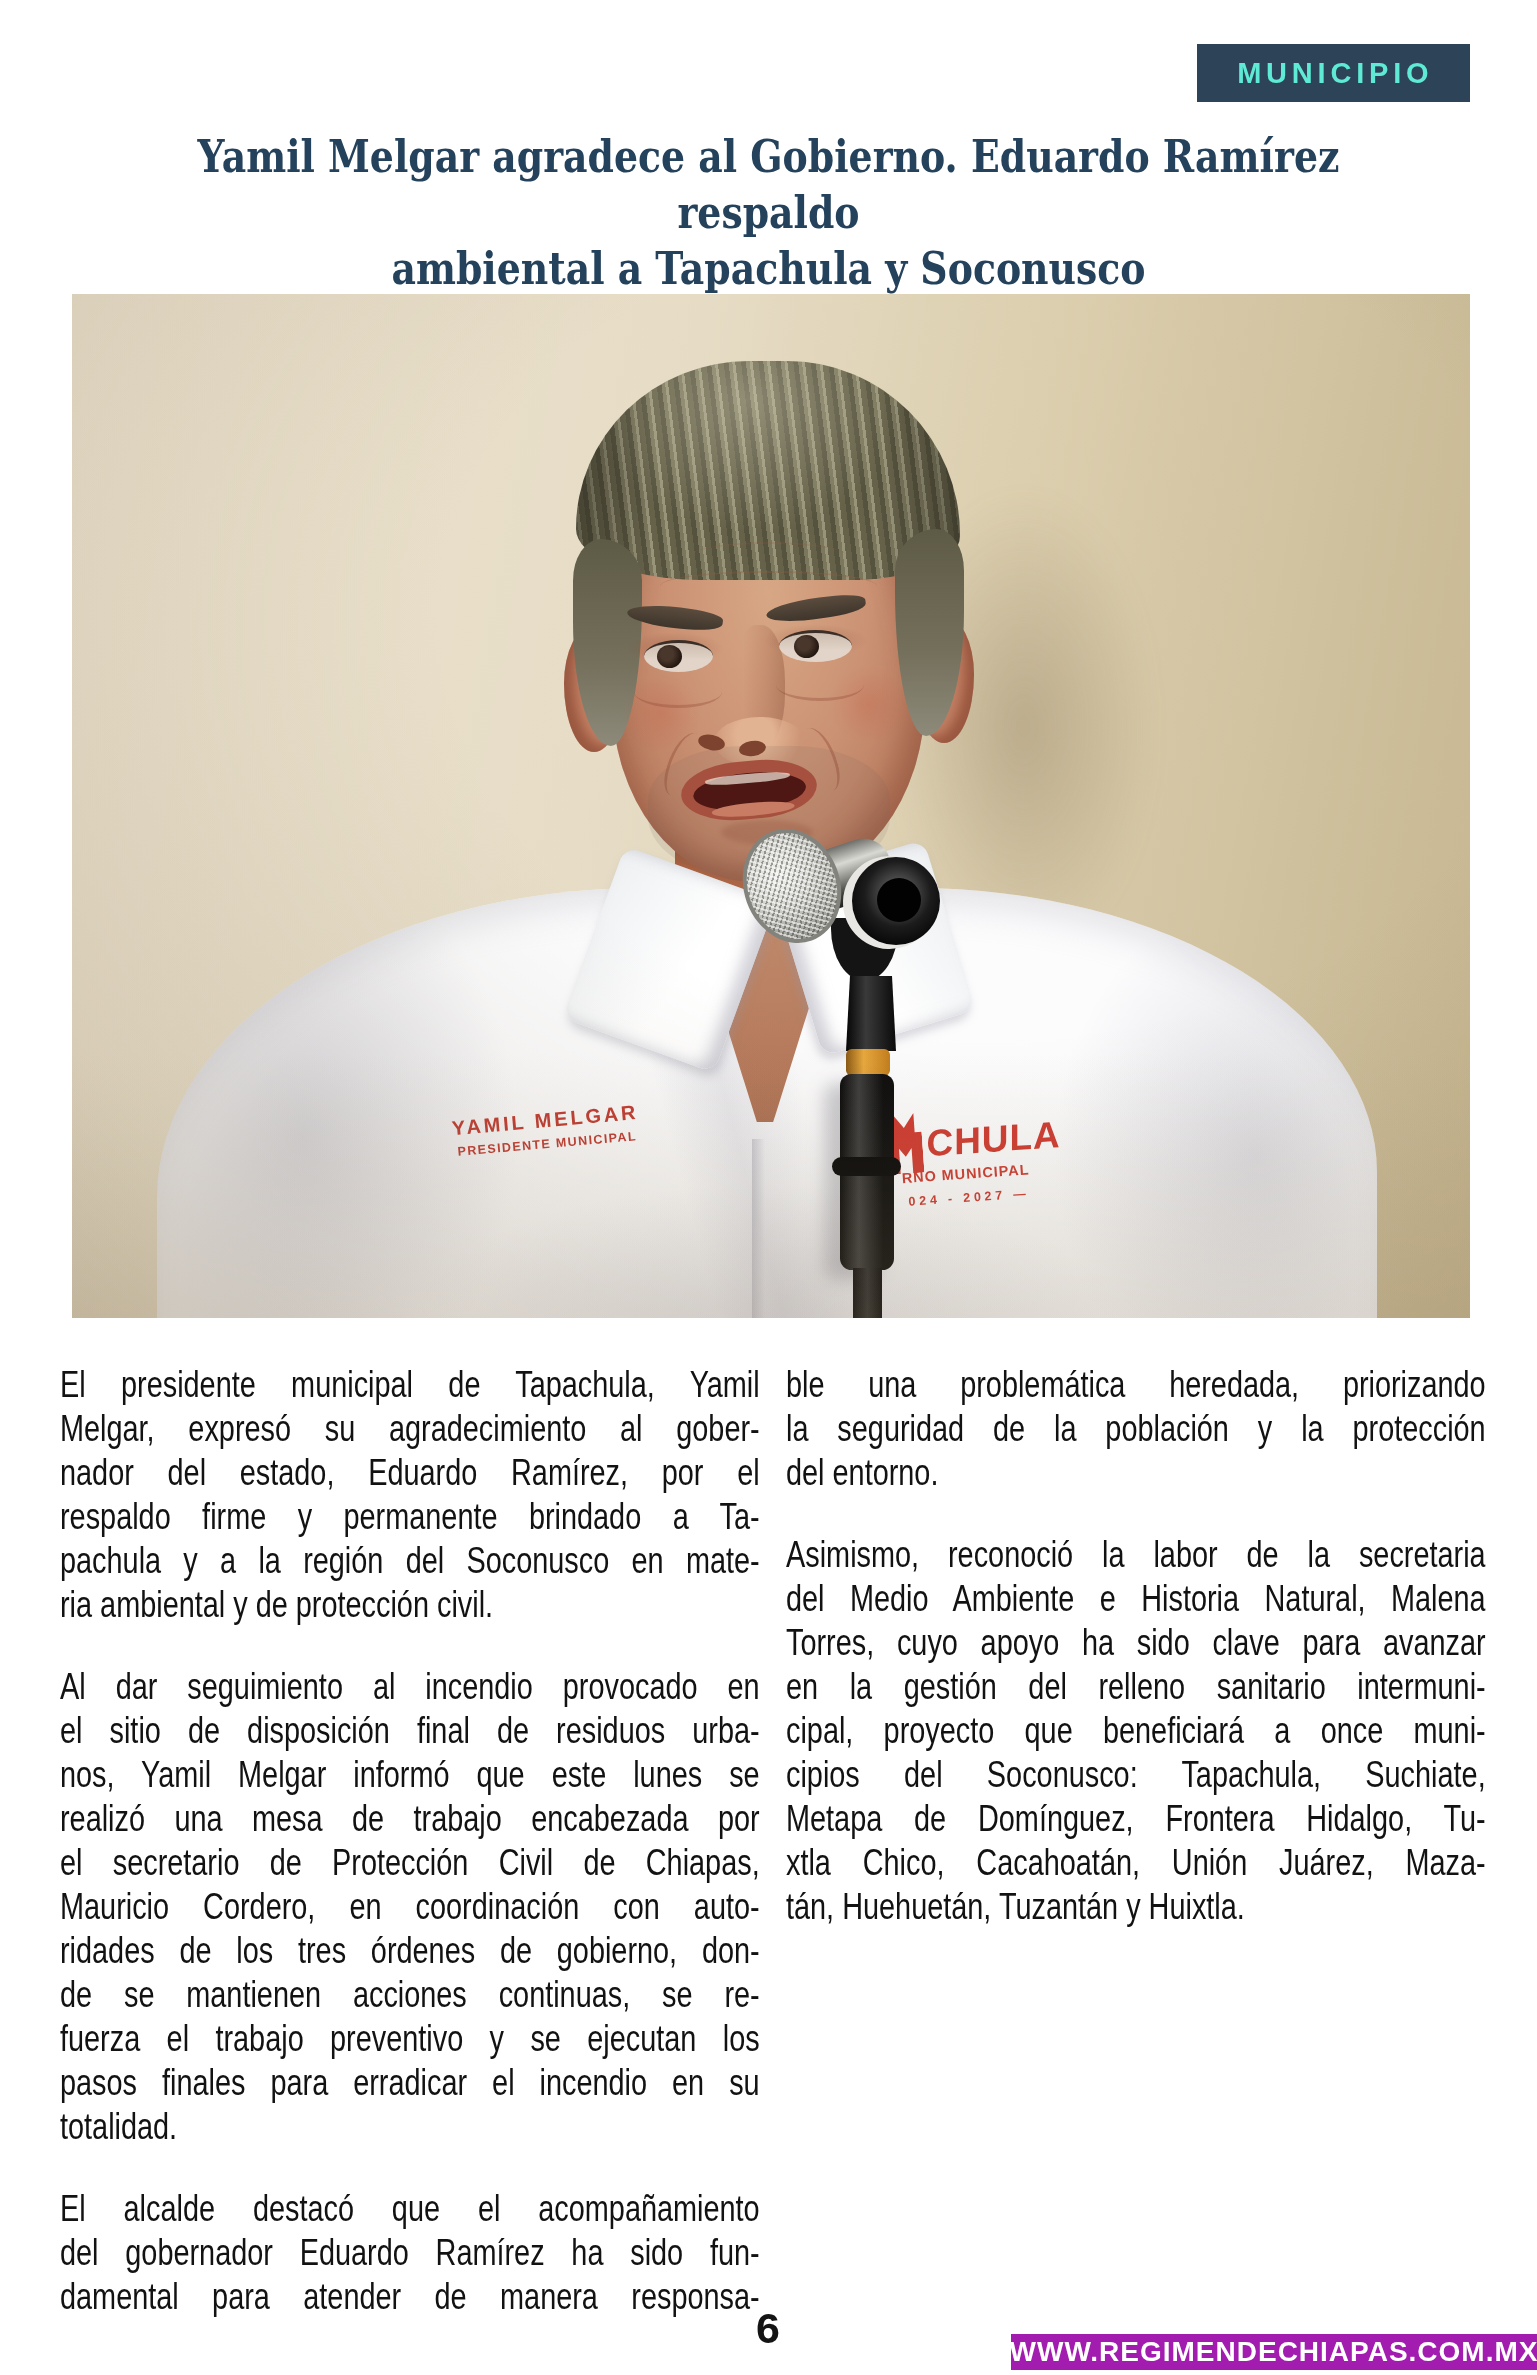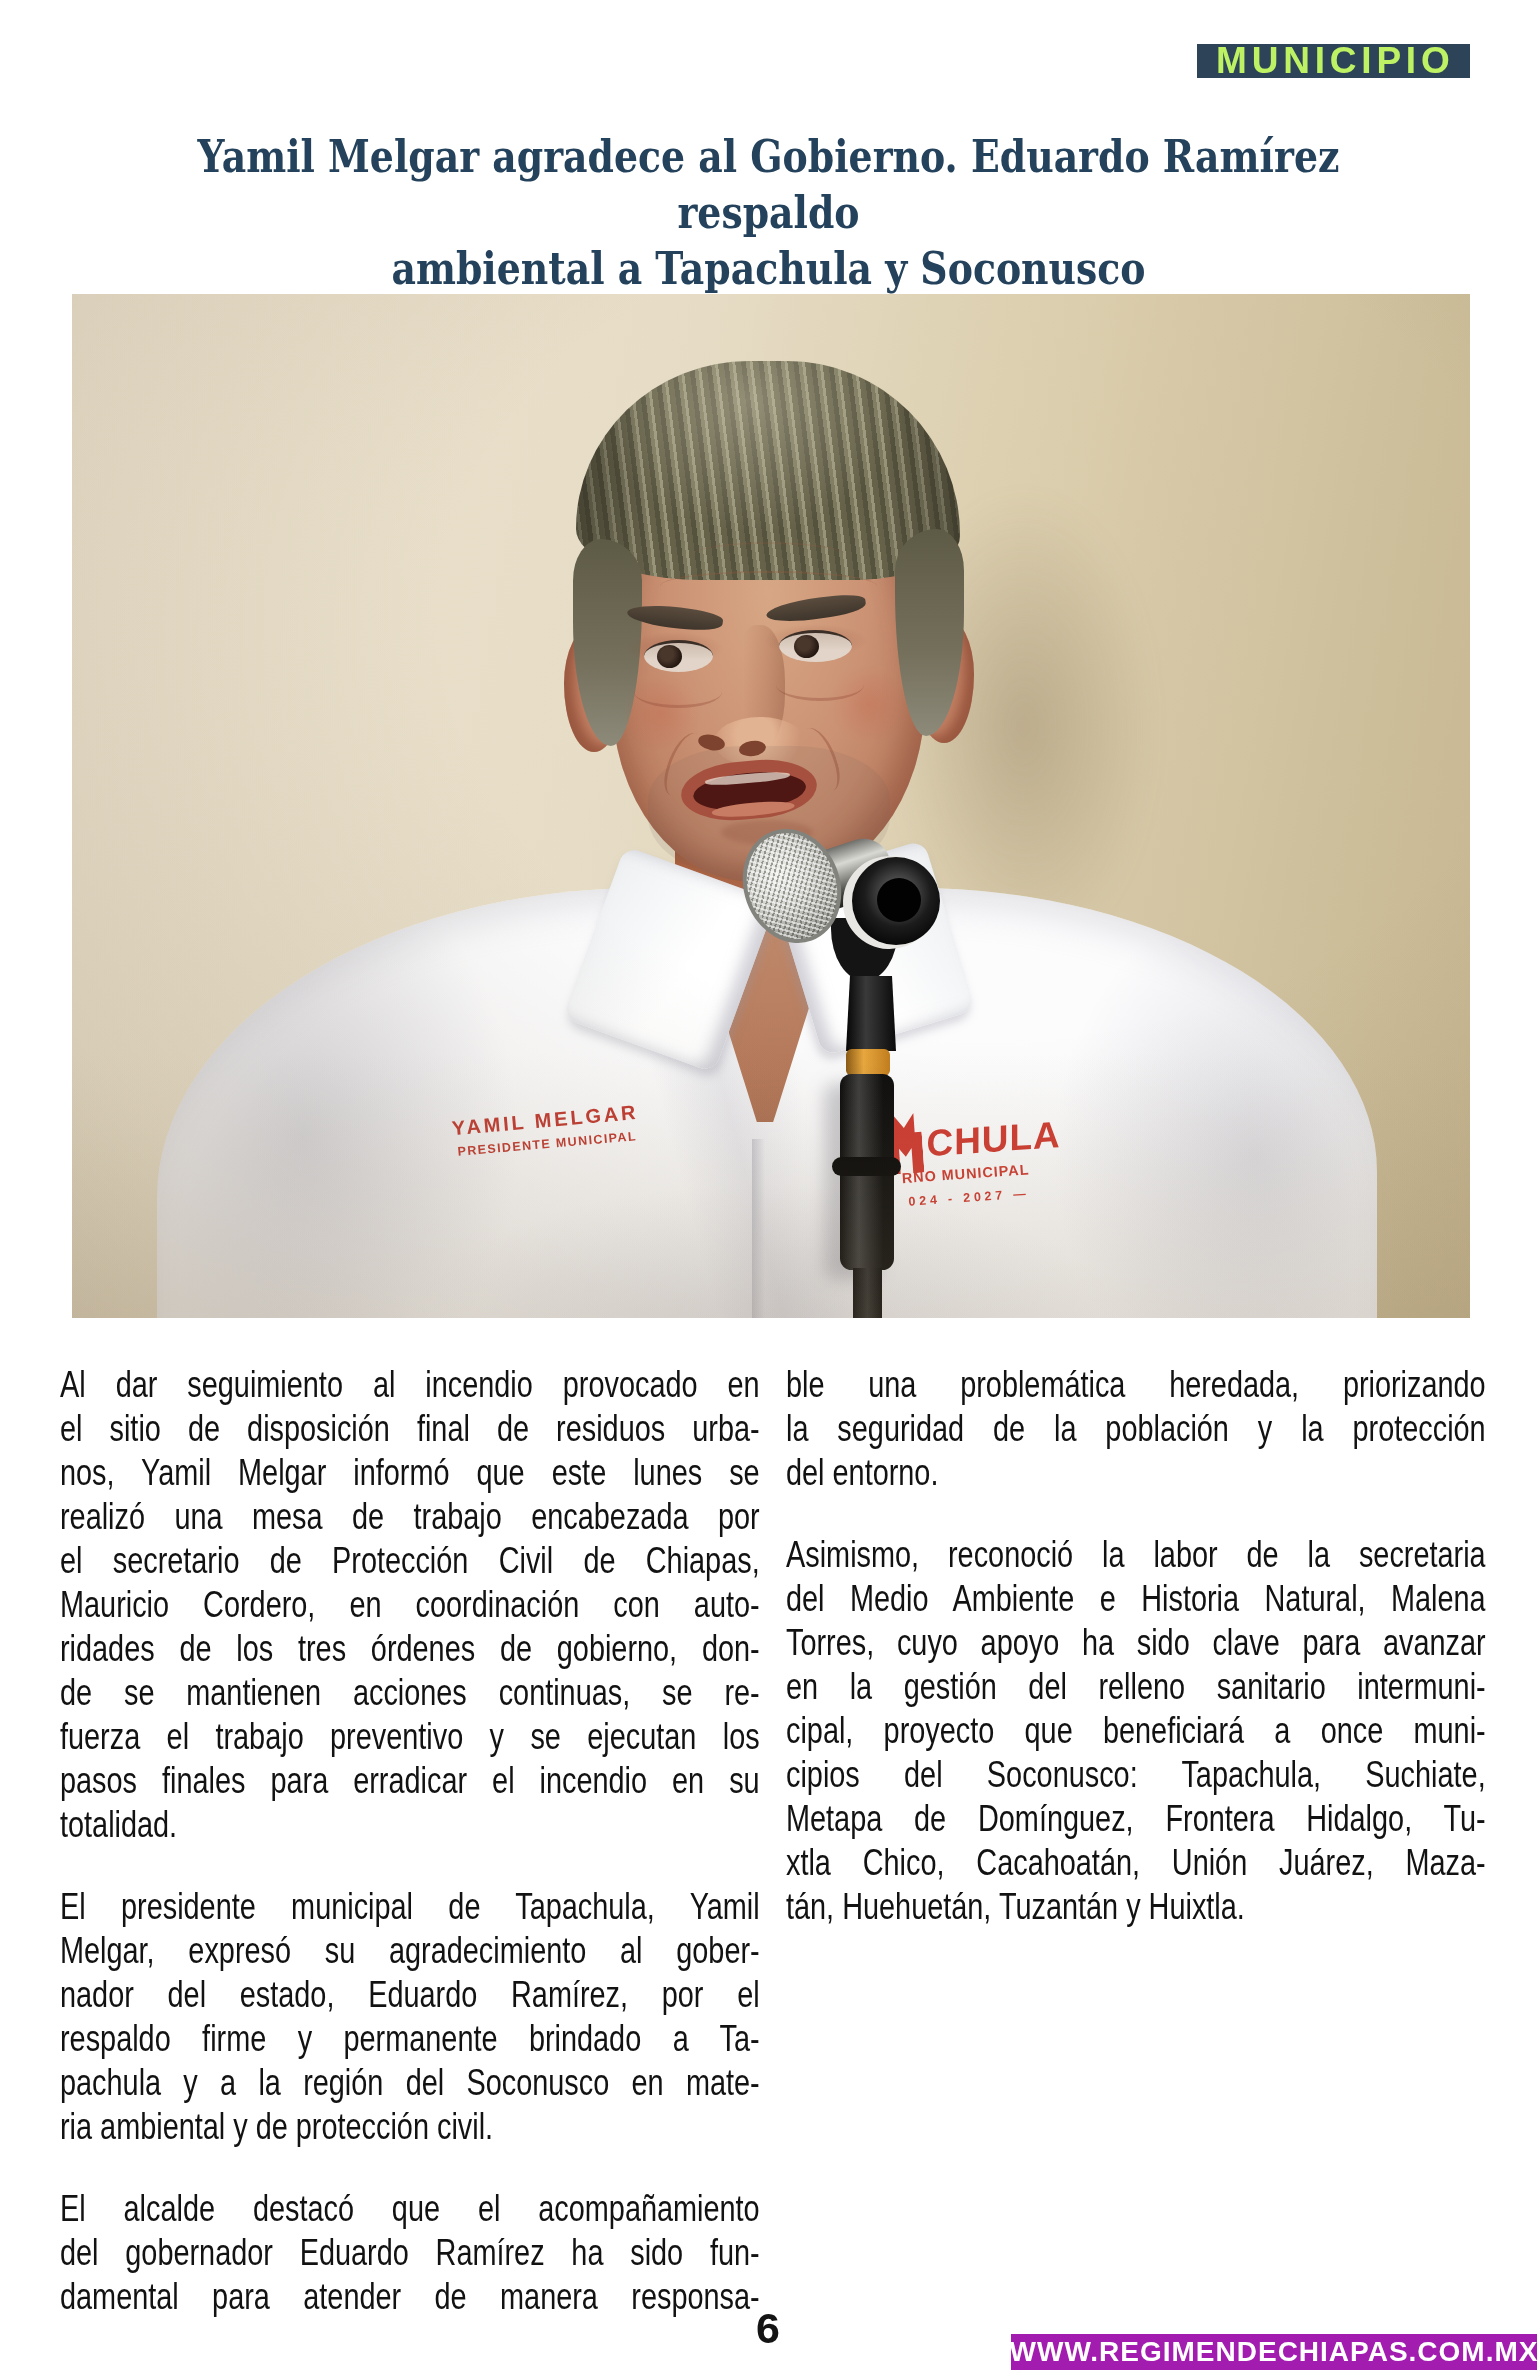--- a/index.html
+++ b/index.html
@@ -1,20 +1,20 @@
 <!DOCTYPE html>
 <html><head>
 <meta charset="utf-8">
 <style>
   html,body{margin:0;padding:0;}
   body{width:1537px;height:2376px;background:#ffffff;font-family:"Liberation Sans",sans-serif;position:relative;overflow:hidden;}
 
   
-  .badge{position:absolute;left:1197px;top:44px;width:269px;height:34px;background:#2d4357;color:#bef264;
-         display:flex;align-items:center;justify-content:center;font-weight:bold;font-size:37px;letter-spacing:4.8px;padding-left:3.8px;}
+  .badge{position:absolute;left:1197px;top:44px;width:269px;height:58px;background:#2d4357;color:#5eead4;
+         display:flex;align-items:center;justify-content:center;font-weight:bold;font-size:29px;letter-spacing:4.8px;padding-left:3.8px;}
 
   
   .headline{position:absolute;left:0;top:129px;width:1537px;text-align:center;color:#24425c;
             font-family:"DejaVu Serif",serif;font-weight:bold;margin:0;}
   .headline .hl{display:block;font-size:45px;line-height:56px;transform:scaleX(.84);transform-origin:50% 50%;}
 
   
   .photo{position:absolute;left:72px;top:294px;width:1398px;height:1024px;overflow:hidden;background:linear-gradient(100deg,#ebe2ce 0%,#e7ddc7 38%,#dccfaf 62%,#cfc09d 84%,#c6b690 100%);}
   .photo::after{content:"";position:absolute;inset:0;background:
       radial-gradient(ellipse at 66% 32%, rgba(0,0,0,0) 42%, rgba(120,100,70,.16) 82%, rgba(110,90,60,.26) 100%),
@@ -213,41 +213,41 @@
     <div class="ph mic-clamp"></div>
     <div class="ph mic-orange"></div>
     <div class="ph mic-handle"></div>
     <div class="ph mic-flange"></div>
     <div class="ph mic-rod"></div>
   </div>
 
   <div class="columns">
     <div class="col">
         <div class="para">
+          <div class="line">El presidente municipal de Tapachula, Yamil</div>
+          <div class="line">Melgar, expresó su agradecimiento al gober-</div>
+          <div class="line">nador del estado, Eduardo Ramírez, por el</div>
+          <div class="line">respaldo firme y permanente brindado a Ta-</div>
+          <div class="line">pachula y a la región del Soconusco en mate-</div>
+          <div class="line last">ria ambiental y de protección civil.</div>
+        </div>
+        <div class="para">
           <div class="line">Al dar seguimiento al incendio provocado en</div>
           <div class="line">el sitio de disposición final de residuos urba-</div>
           <div class="line">nos, Yamil Melgar informó que este lunes se</div>
           <div class="line">realizó una mesa de trabajo encabezada por</div>
           <div class="line">el secretario de Protección Civil de Chiapas,</div>
           <div class="line">Mauricio Cordero, en coordinación con auto-</div>
           <div class="line">ridades de los tres órdenes de gobierno, don-</div>
           <div class="line">de se mantienen acciones continuas, se re-</div>
           <div class="line">fuerza el trabajo preventivo y se ejecutan los</div>
           <div class="line">pasos finales para erradicar el incendio en su</div>
           <div class="line last">totalidad.</div>
         </div>
         <div class="para">
-          <div class="line">El presidente municipal de Tapachula, Yamil</div>
-          <div class="line">Melgar, expresó su agradecimiento al gober-</div>
-          <div class="line">nador del estado, Eduardo Ramírez, por el</div>
-          <div class="line">respaldo firme y permanente brindado a Ta-</div>
-          <div class="line">pachula y a la región del Soconusco en mate-</div>
-          <div class="line last">ria ambiental y de protección civil.</div>
-        </div>
-        <div class="para">
           <div class="line">El alcalde destacó que el acompañamiento</div>
           <div class="line">del gobernador Eduardo Ramírez ha sido fun-</div>
           <div class="line">damental para atender de manera responsa-</div>
         </div>
       </div>
     <div class="col">
         <div class="para">
           <div class="line">ble una problemática heredada, priorizando</div>
           <div class="line">la seguridad de la población y la protección</div>
           <div class="line last">del entorno.</div>

